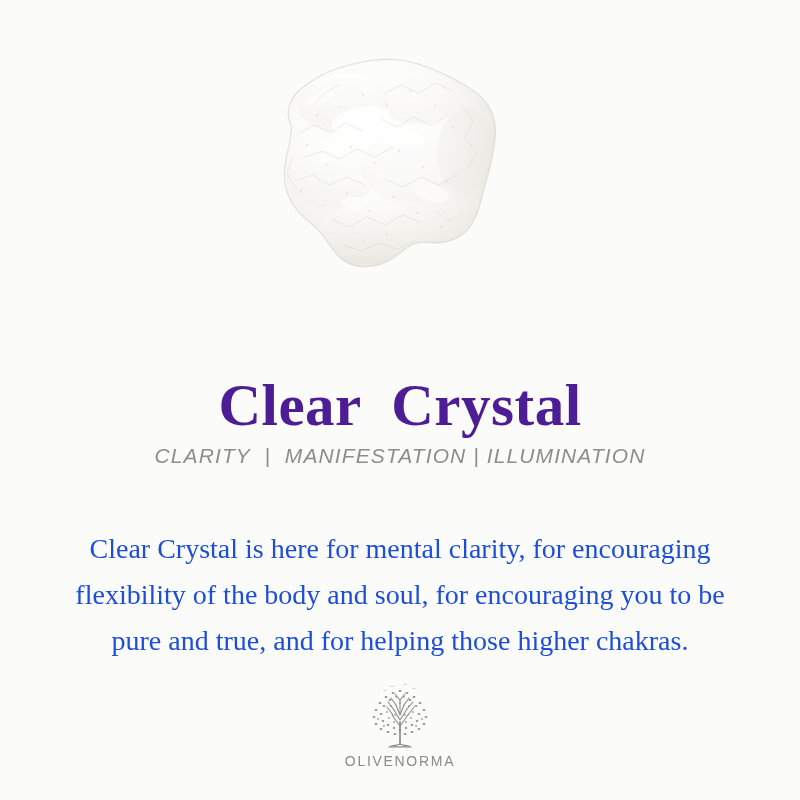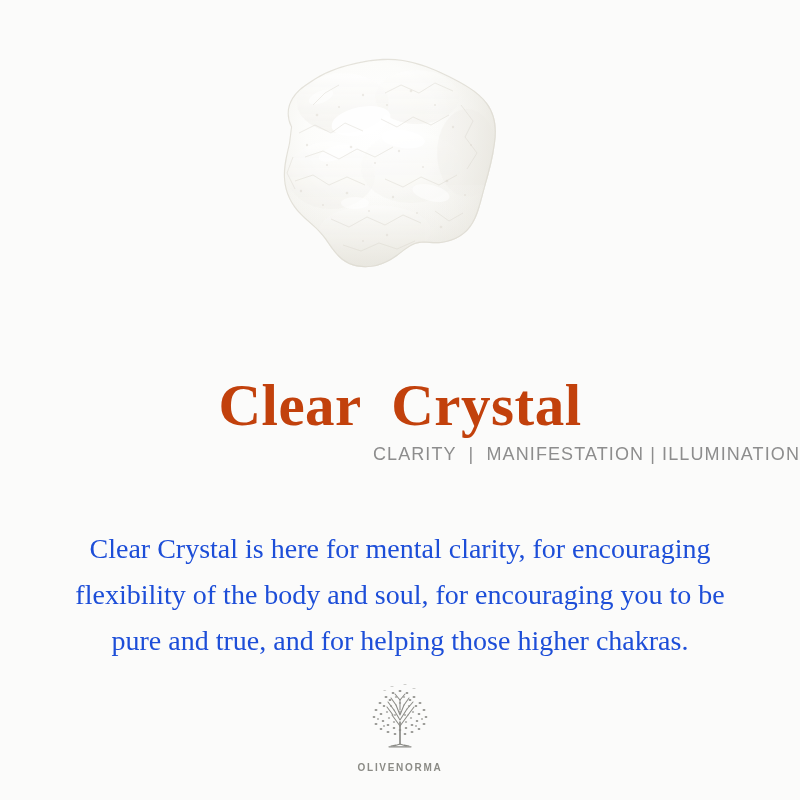--- a/index.html
+++ b/index.html
@@ -45,39 +45,40 @@
   .title {
     position: absolute;
     left: 0;
     top: 334px;
     width: 800px;
     text-align: center;
     font-family: "Liberation Serif", "DejaVu Serif", serif;
     font-size: 59px;
     font-weight: 700;
     letter-spacing: 0.5px;
-    color: #c2410c;
+    color: #4c1d95;
     line-height: 1.08;
     white-space: pre;
   }
 
   
   .subtitle {
     position: absolute;
     left: 0;
     top: 443px;
     width: 800px;
-    text-align: right;
+    text-align: center;
     font-family: "Liberation Sans", sans-serif;
-    font-size: 18px;
+    font-size: 21px;
     font-weight: 300;
     letter-spacing: 1.1px;
     color: #8d8d8d;
     line-height: 1.25;
     white-space: pre;
+    font-style: italic;
   }
 
   
   .body-text {
     position: absolute;
     left: 50px;
     top: 498px;
     width: 700px;
     text-align: center;
     font-family: "Liberation Serif", "DejaVu Serif", serif;
@@ -96,24 +97,24 @@
     display: flex;
     flex-direction: column;
     align-items: center;
   }
   .logo-mark {
     display: block;
     width: 86px;
     height: 68px;
   }
   .logo-wordmark {
-    margin-top: 12px;
+    margin-top: 3px;
     font-family: "Liberation Sans", sans-serif;
-    font-size: 10px;
-    font-weight: 700;
+    font-size: 14px;
+    font-weight: 400;
     letter-spacing: 1.7px;
     color: #8b8b86;
     white-space: pre;
   }
 </style>
 </head>
 <body>
 
 <div class="card">
 

